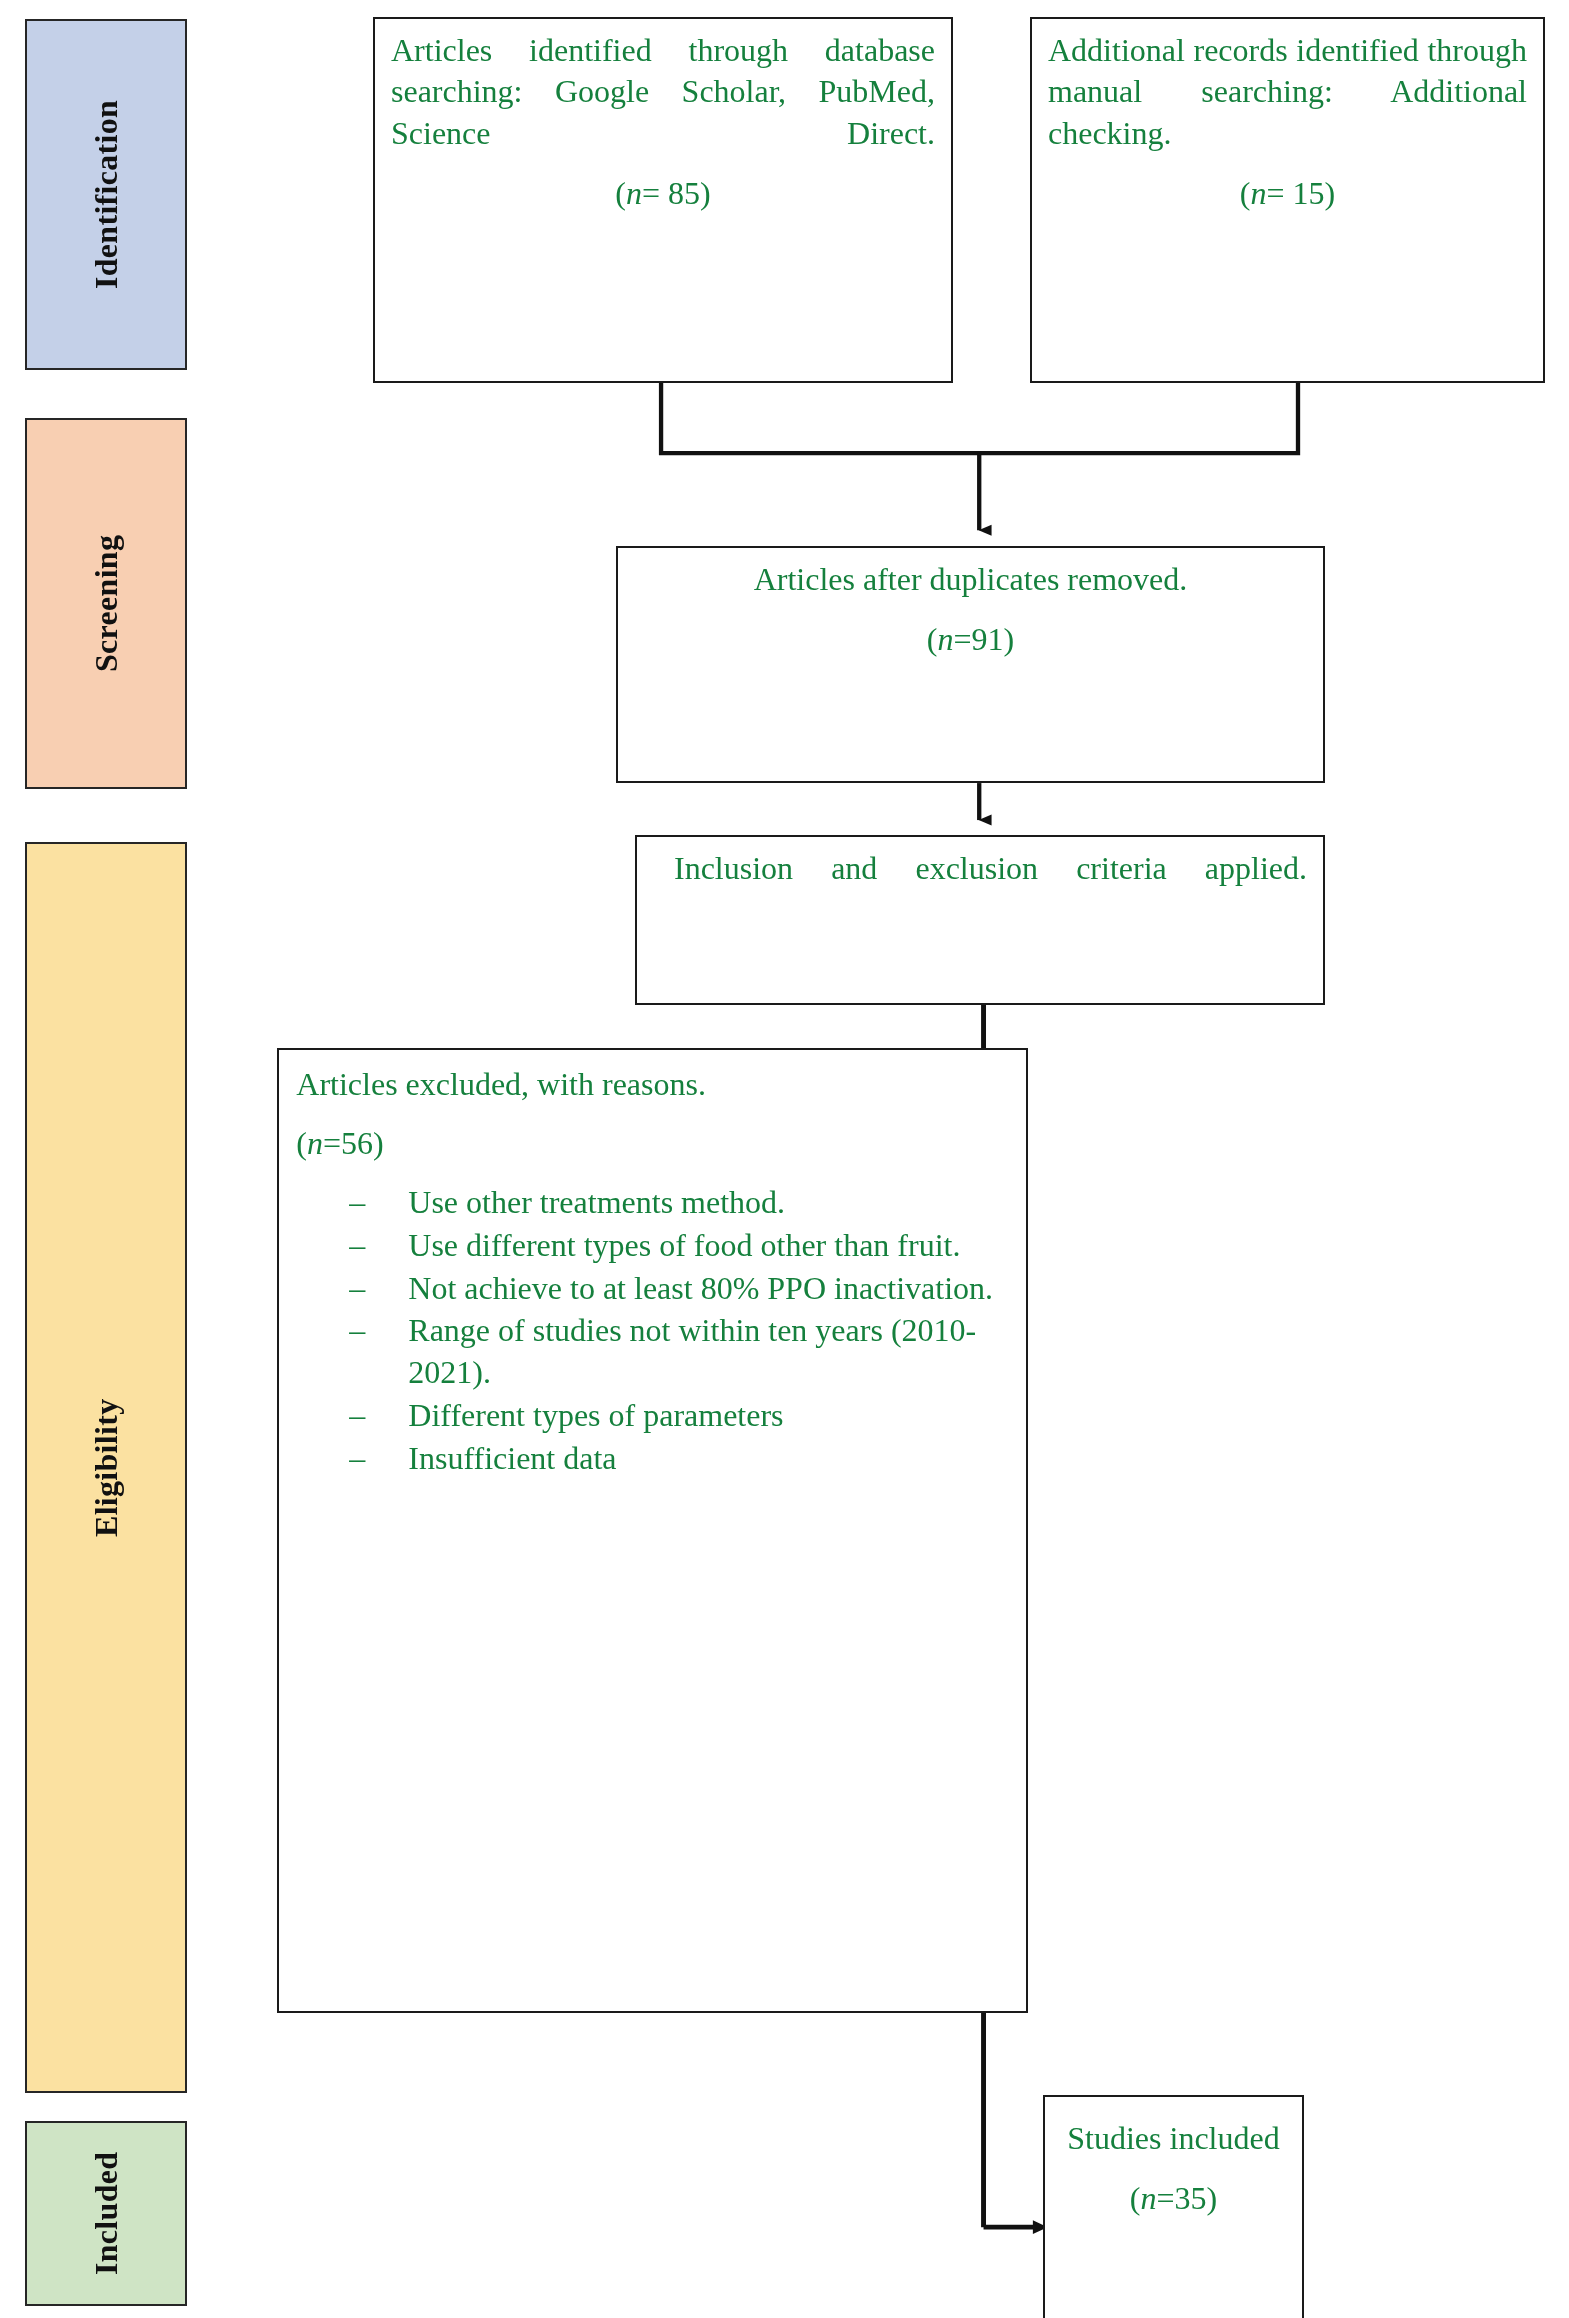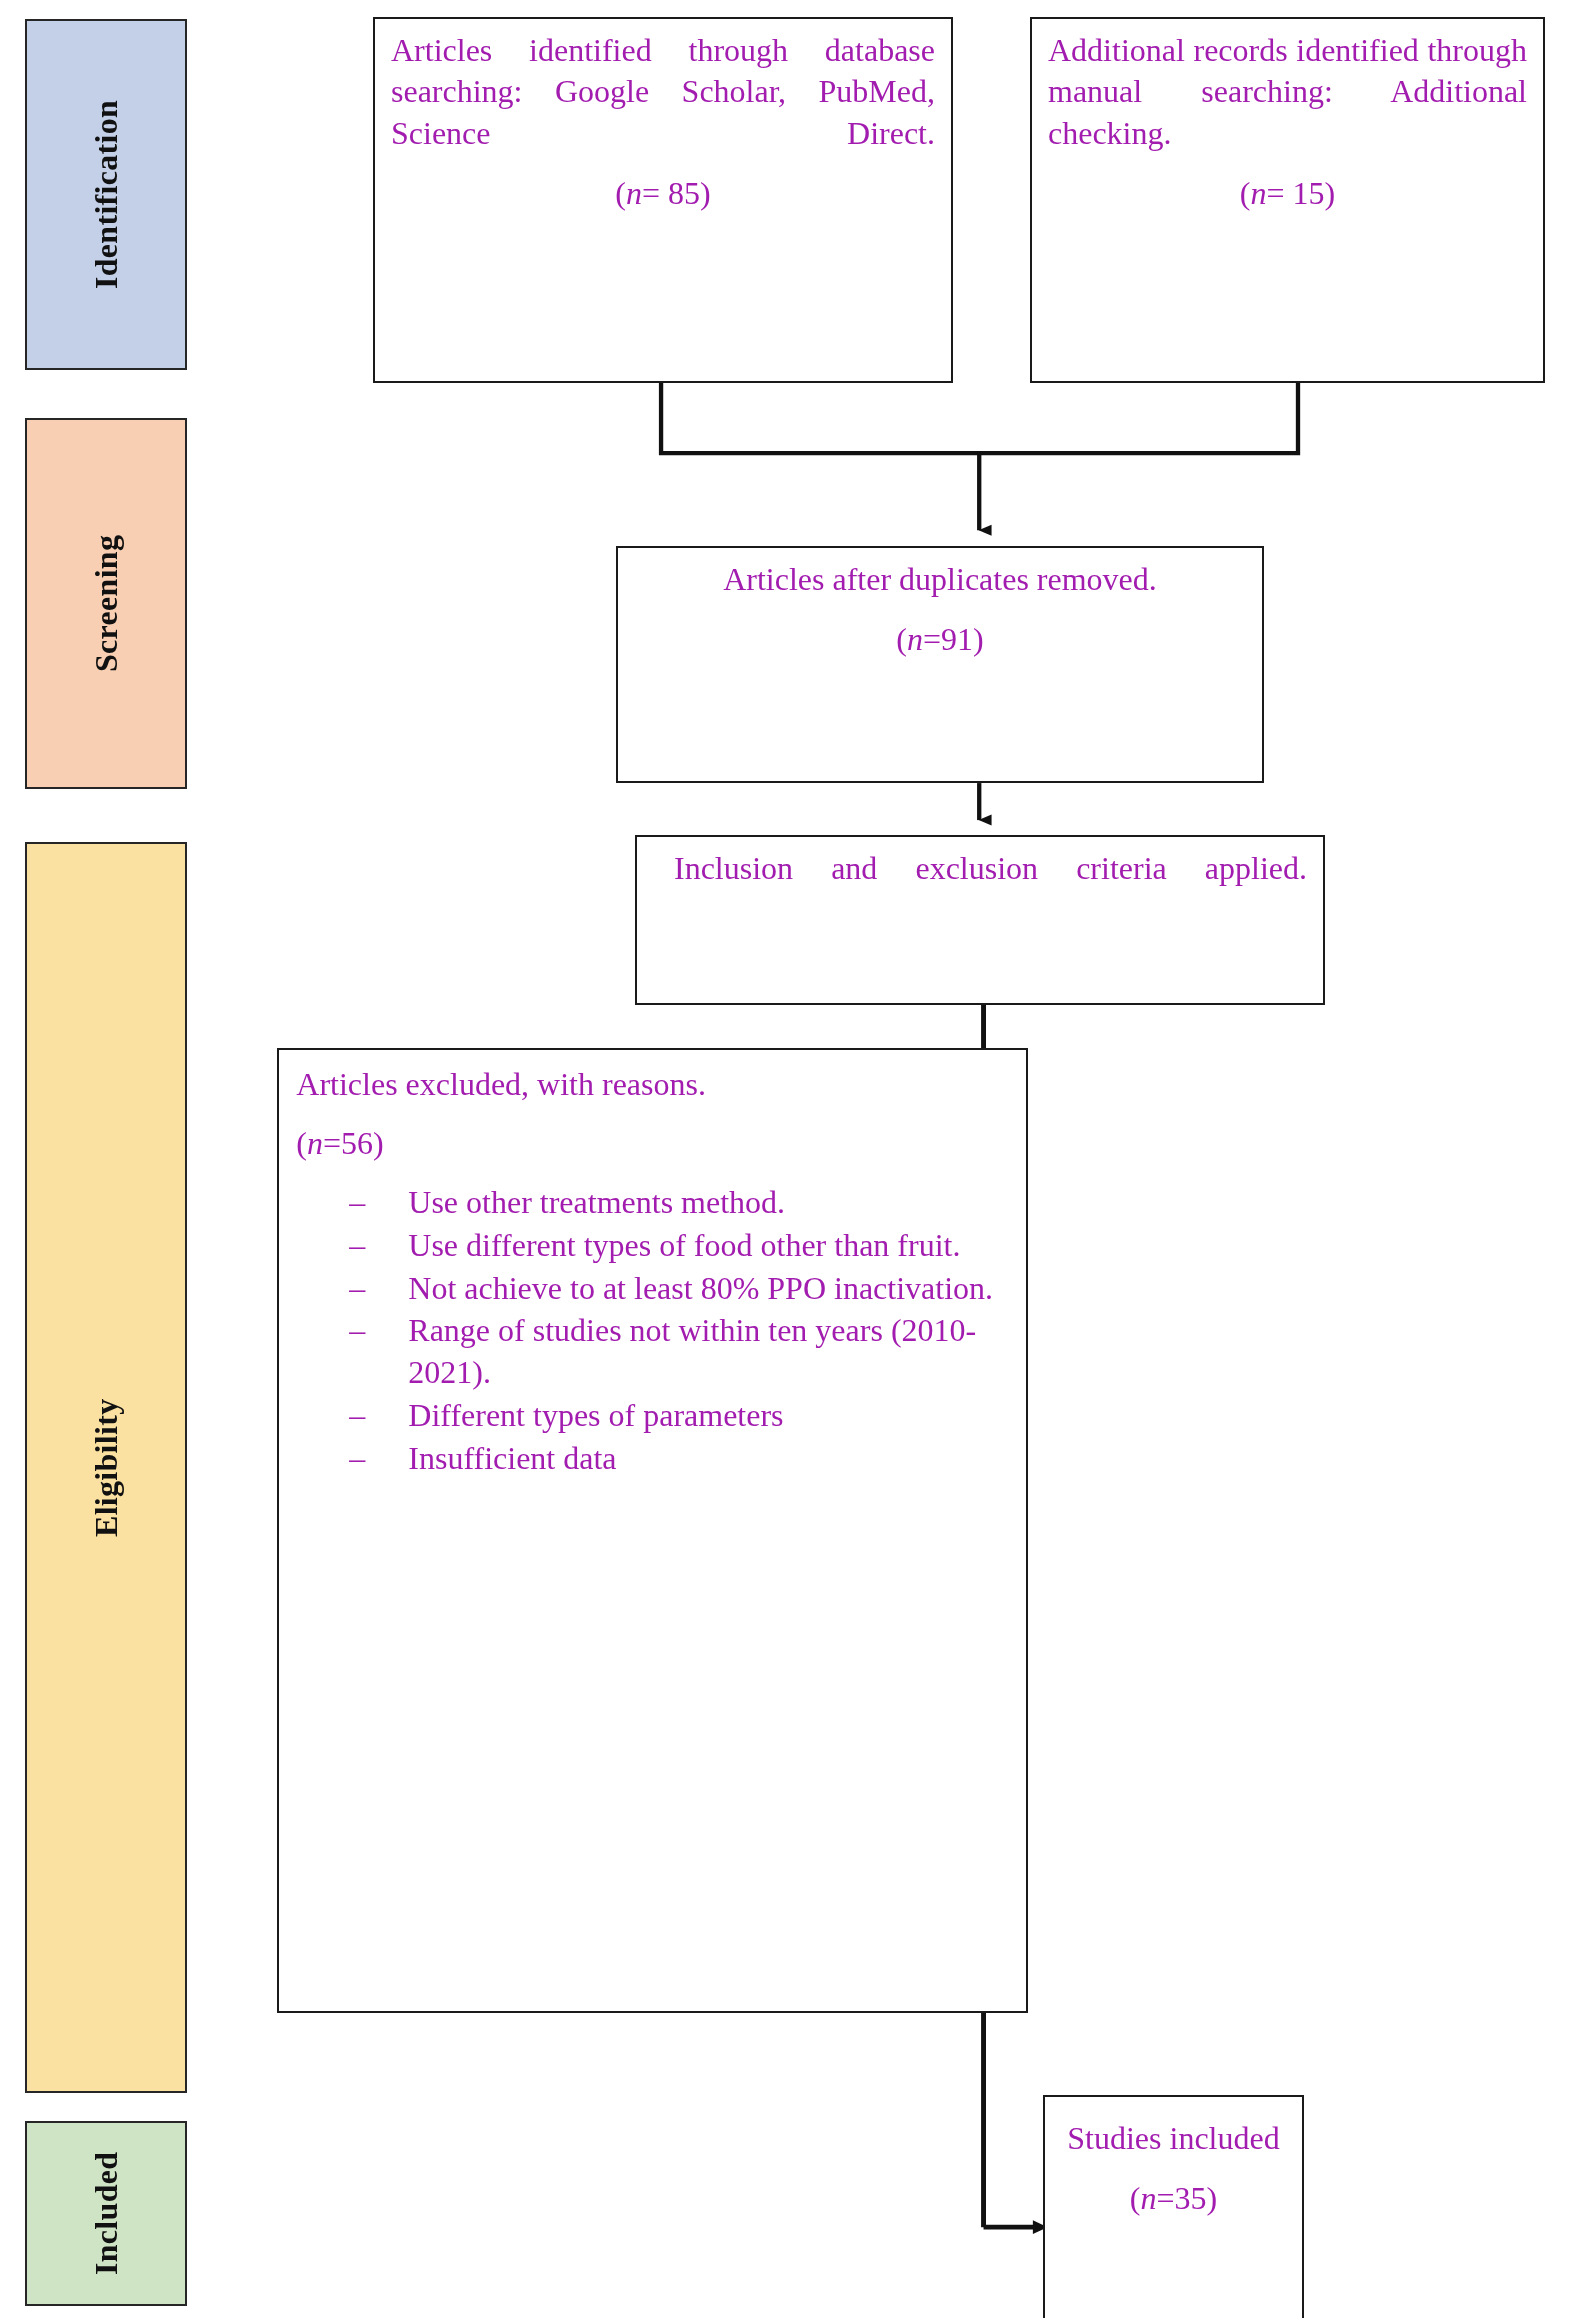--- a/index.html
+++ b/index.html
@@ -20,21 +20,21 @@
     transform:rotate(180deg);
   }
 
   .node{
     position:absolute;
     background:#ffffff;
     border:2.5px solid #1a1a1a;
     box-sizing:border-box;
     font-size:32px;
     line-height:1.30;
-    color:#a21caf;
+    color:#15803d;
   }
   .node .pad{padding:11px 16px 8.6px 16px;}
 
   .just{text-align:justify;text-align-last:justify;}
   .ctr{text-align:center;}
   .lft{text-align:left;text-align-last:left;}
   .nline{margin-top:18.5px;text-align:center;font-family:Liberation Serif, serif;}
   .nline em{font-style:italic;}
 
   .reasons{
@@ -108,21 +108,21 @@
     </div>
   </div>
 
   <div class="node" style="left:1030px;top:16.6px;width:515px;height:366px;">
     <div class="pad">
       <div class="just">Additional records identified through manual searching: Additional checking.</div>
       <div class="nline">(<em style="font-style:italic;">n</em>= 15)</div>
     </div>
   </div>
 
-  <div class="node" style="left:616px;top:546px;width:648px;height:237px;">
+  <div class="node" style="left:616px;top:546px;width:709px;height:237px;">
     <div class="pad">
       <div class="ctr">Articles after duplicates removed.</div>
       <div class="nline">(<em style="font-style:italic;">n</em>=91)</div>
     </div>
   </div>
 
   <div class="node" style="left:635px;top:835px;width:690px;height:170px;padding-left:21px;">
     <div class="pad">
       <div class="just">Inclusion and exclusion criteria applied.</div>
     </div>

